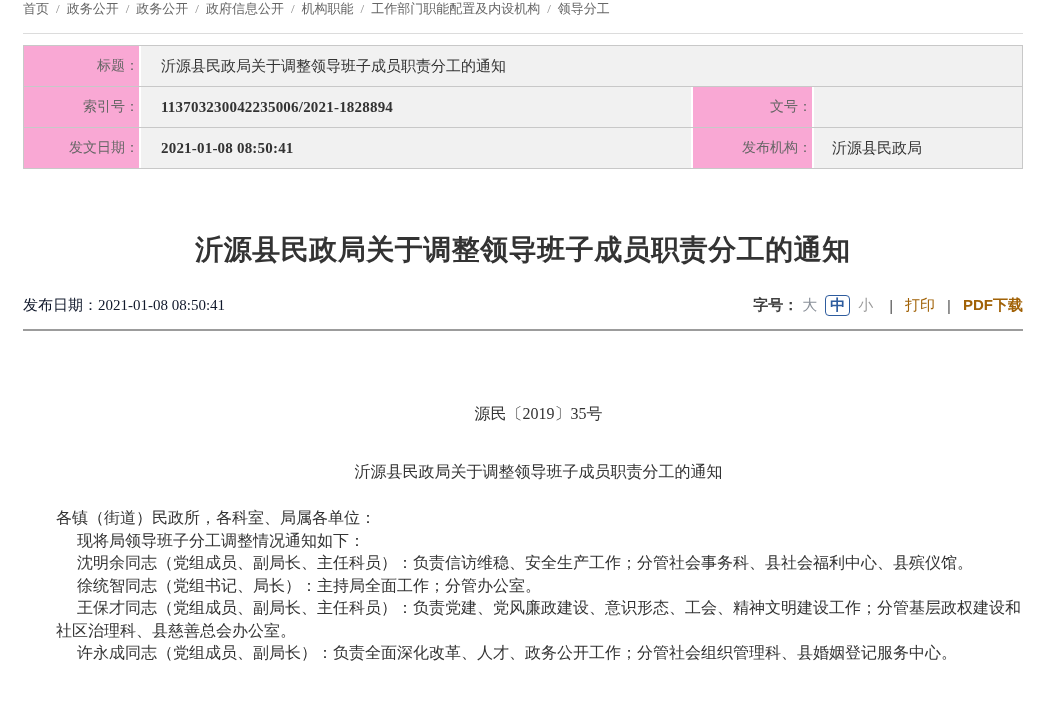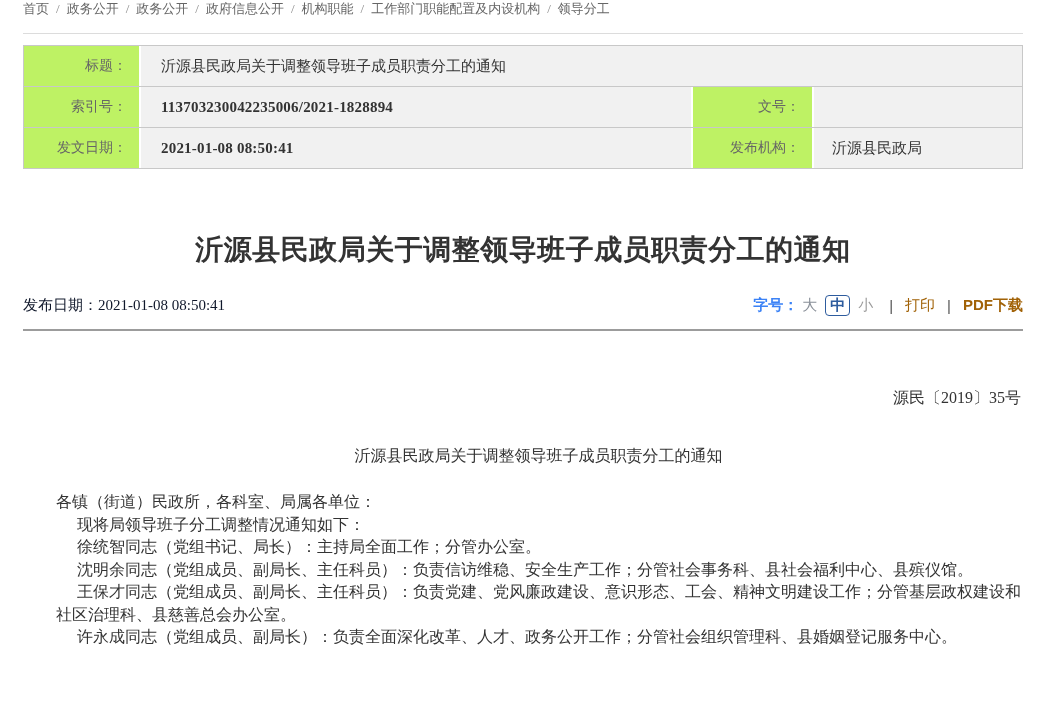--- a/index.html
+++ b/index.html
@@ -16,55 +16,55 @@
   .breadcrumb .crumb { color:#666; text-decoration:none; cursor:pointer; }
   .breadcrumb .sep { color:#888; margin:0 7px; }
   .divider1 { margin-top:15px; border-top:1px solid #dcdcdc; }
 
   
   .info-table { margin-top:11px; border:1px solid #c8c8c8; background:#fff; font-size:15px; }
   .it-row { display:flex; }
   .it-row + .it-row { border-top:1px solid #c8c8c8; }
   .it-cell { min-height:40px; display:flex; align-items:center; }
   .it-label {
-    flex:0 0 115px; justify-content:flex-end; padding-right:12px;
-    background:#bef264; color:#666; font-size:14px;
+    flex:0 0 115px; justify-content:flex-end; padding-right:0;
+    background:#f9a8d4; color:#666; font-size:14px;
   }
   .it-value { background:#f1f1f1; flex:1 1 auto; padding-left:20px; border-left:2px solid #fff; color:#333; }
   .it-label.mid { border-left:2px solid #fff; flex:0 0 121px; }
   .it-value.last { flex:0 0 210px; padding-left:18px; }
   .it-value.num { font-weight:bold; letter-spacing:.2px; }
 
   
   .page-title {
     margin-top:62px; text-align:center;
     font-family:"Liberation Sans","DejaVu Sans",sans-serif;
     font-size:28px; font-weight:bold; color:#333; letter-spacing:.5px;
   }
   .meta-row {
     margin-top:26px; display:flex; justify-content:space-between; align-items:center;
     font-size:15px;
   }
   .pub-date { color:#0f172a; }
   .toolbar { font-family:"Liberation Sans","DejaVu Sans",sans-serif; font-size:15px; display:flex; align-items:center; }
-  .fs-label { color:#3b82f6; font-weight:bold;font-family:Liberation Mono, monospace; }
+  .fs-label { color:#404040; font-weight:bold;font-family:Liberation Mono, monospace; }
   .fs-large { color:#8a9099; margin:0 4px; cursor:pointer; }
   .fs-medium {
     color:#2e5c9e; font-weight:bold; border:1px solid #2e5c9e; border-radius:4px;
     padding:0 4px; margin:0 4px; cursor:pointer;
   }
   .fs-small { color:#9a9a9a; margin:0 4px; cursor:pointer; }
   .pipe { color:#555; margin:0 12px; }
   .print-link { color:#a16207; cursor:pointer; }
   .pdf-link { color:#a16207; font-weight:bold; cursor:pointer; }
   .divider2 { margin-top:13px; border-top:2px solid #9c9c9c; }
 
   
   .article { padding:0 2px 0 33px; font-size:16px; line-height:22.5px; color:#333; }
-  .doc-number { padding-top:56px; text-align:right; }
+  .doc-number { padding-top:72px; text-align:center; }
   .doc-title { margin-top:35px; text-align:center; }
   .paragraphs { margin-top:24px; }
   .paragraphs p { margin:0; }
   .paragraphs p.indent { text-indent:21px; }
 </style>
 </head>
 <body>
 
 <div class="page">
 
@@ -110,20 +110,20 @@
   </div>
 
   <div class="divider2"></div>
 
   <div class="article">
     <div class="doc-number">源民〔2019〕35号</div>
     <div class="doc-title">沂源县民政局关于调整领导班子成员职责分工的通知</div>
     <div class="paragraphs">
       <p>各镇（街道）民政所，各科室、局属各单位：</p>
       <p class="indent">现将局领导班子分工调整情况通知如下：</p>
+      <p class="indent">沈明余同志（党组成员、副局长、主任科员）：负责信访维稳、安全生产工作；分管社会事务科、县社会福利中心、县殡仪馆。</p>
       <p class="indent">徐统智同志（党组书记、局长）：主持局全面工作；分管办公室。</p>
-      <p class="indent">沈明余同志（党组成员、副局长、主任科员）：负责信访维稳、安全生产工作；分管社会事务科、县社会福利中心、县殡仪馆。</p>
       <p class="indent">王保才同志（党组成员、副局长、主任科员）：负责党建、党风廉政建设、意识形态、工会、精神文明建设工作；分管基层政权建设和社区治理科、县慈善总会办公室。</p>
       <p class="indent">许永成同志（党组成员、副局长）：负责全面深化改革、人才、政务公开工作；分管社会组织管理科、县婚姻登记服务中心。</p>
     </div>
   </div>
 
 </div>
 
 </body></html>

